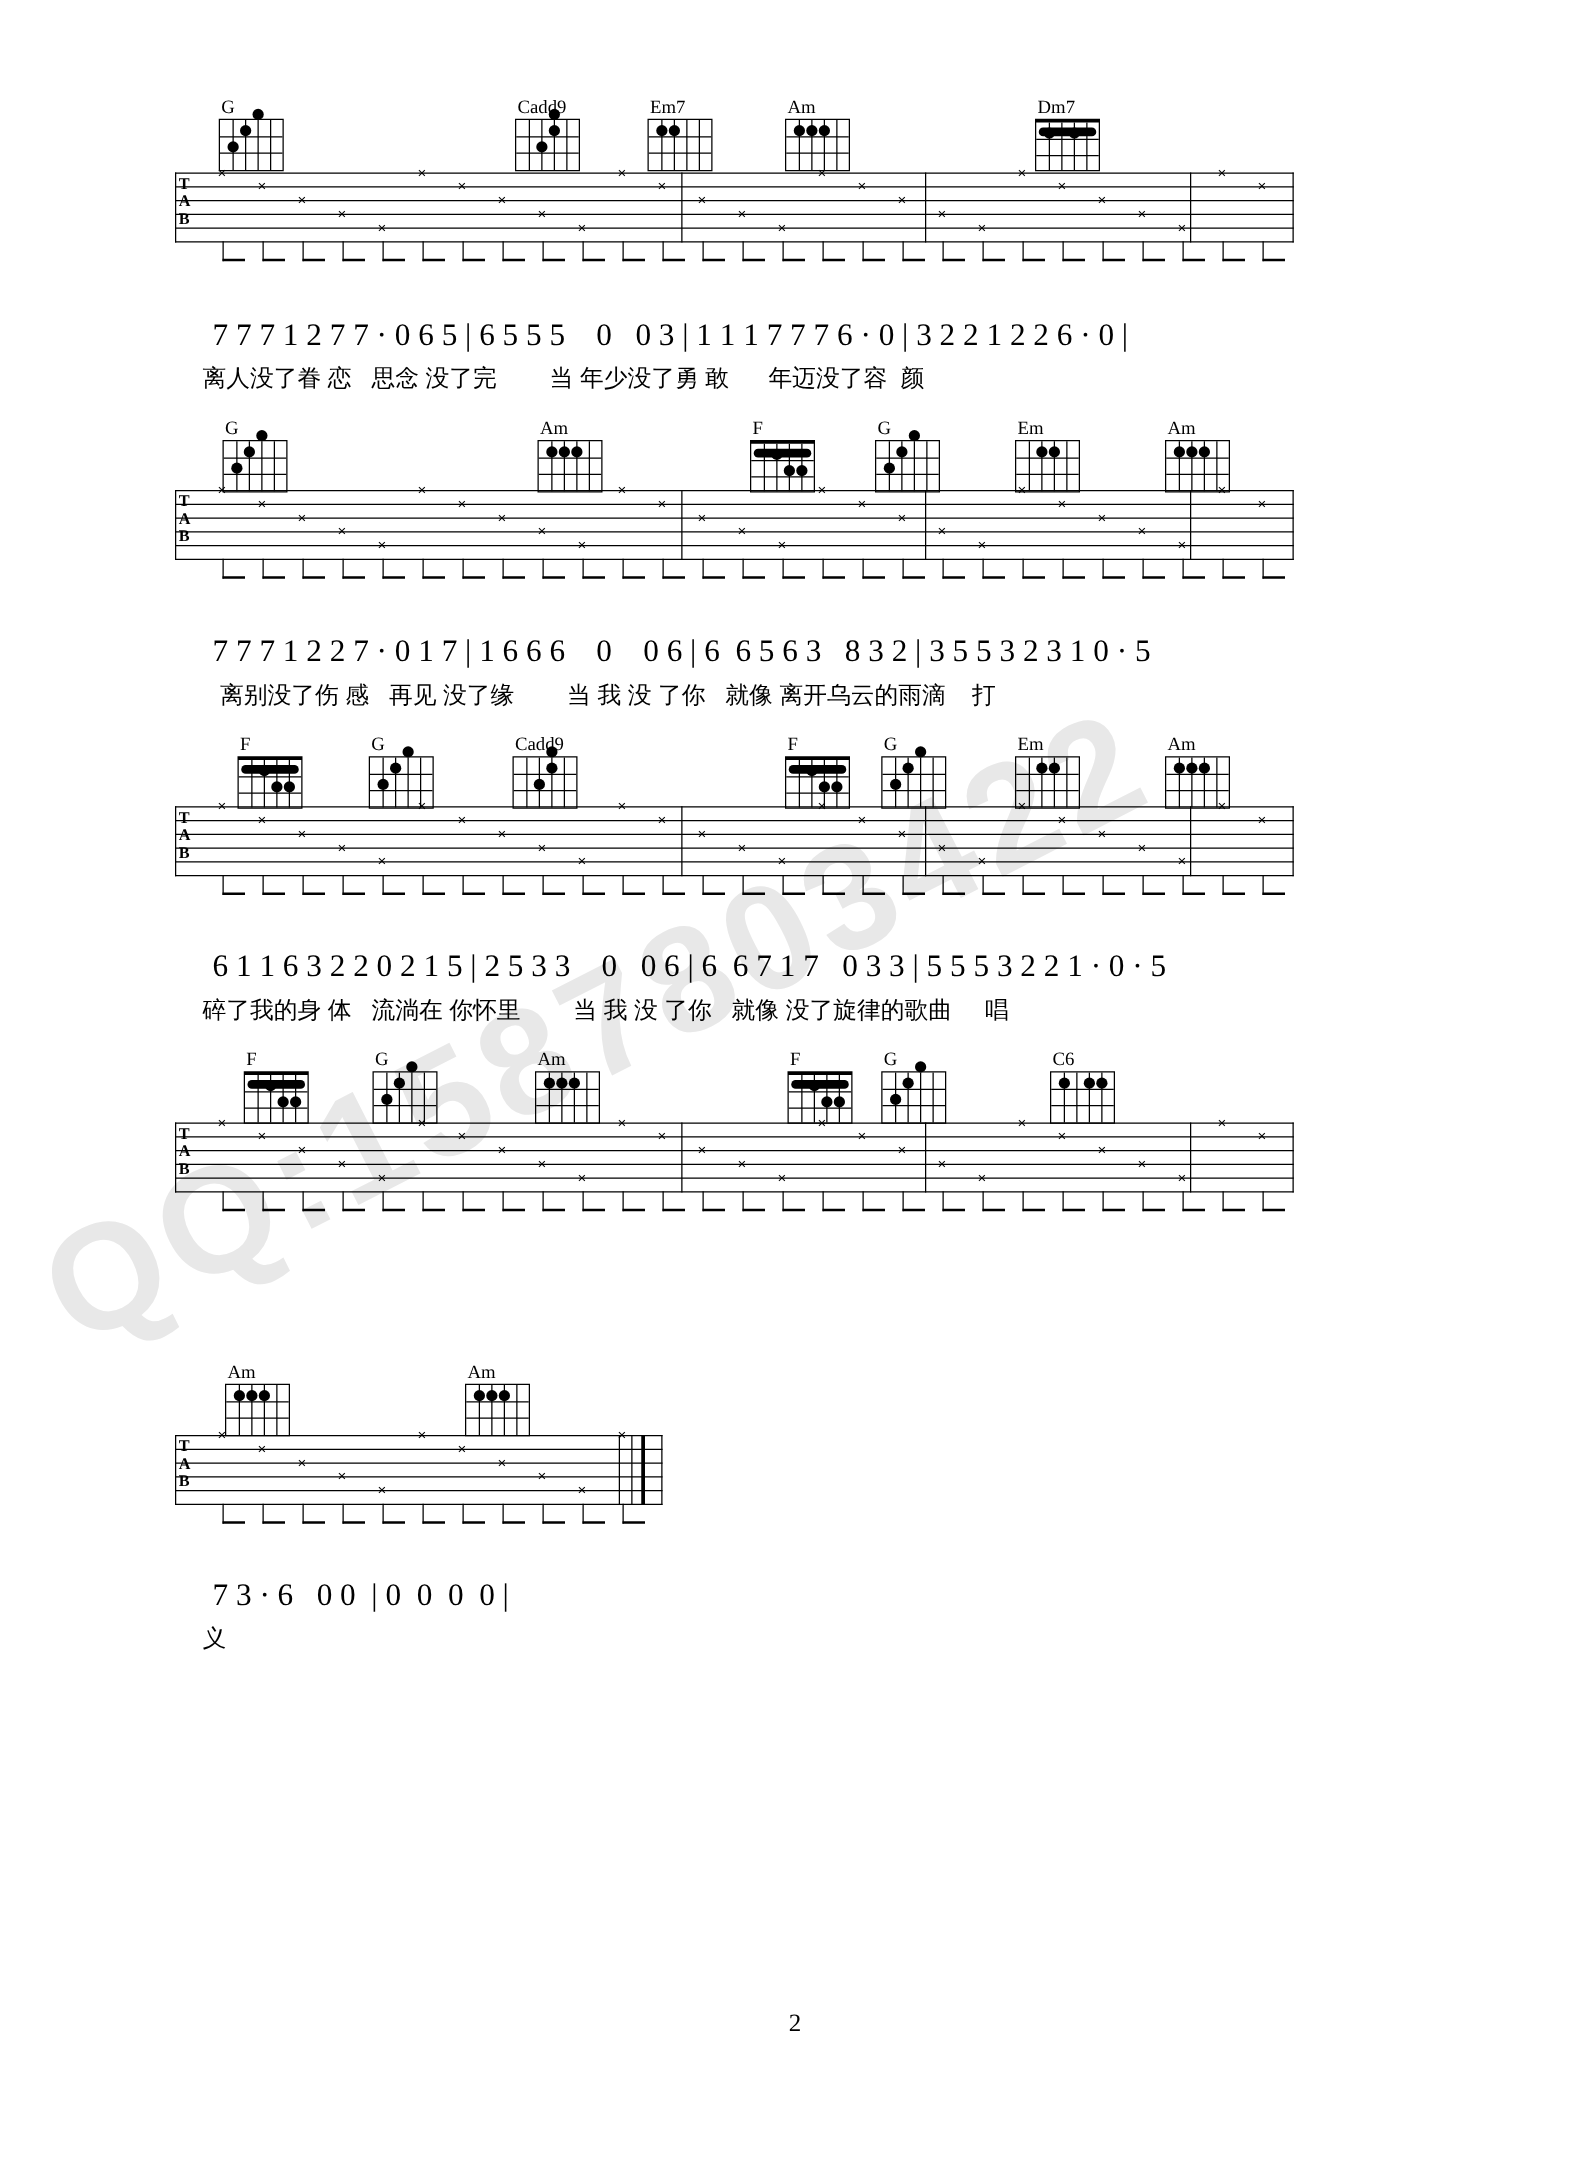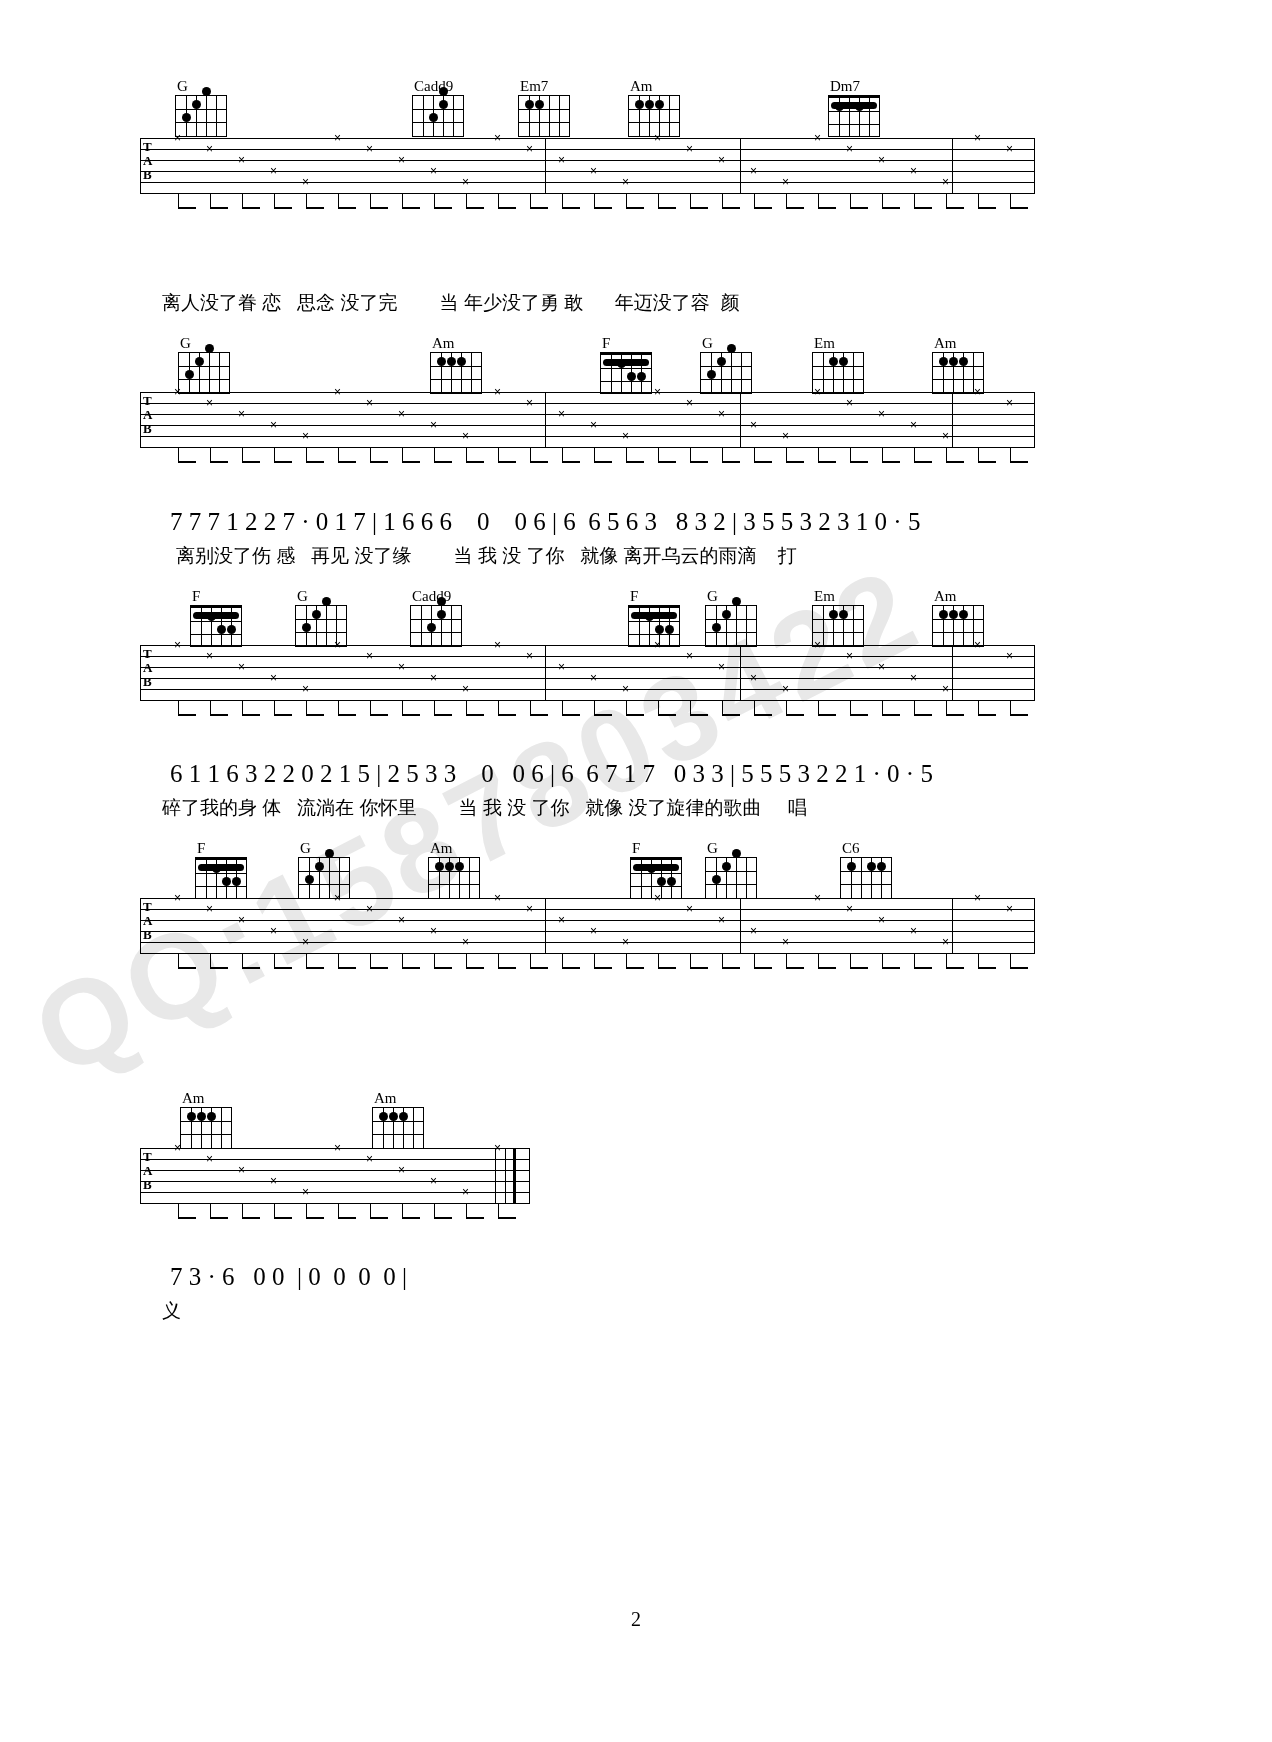--- a/index.html
+++ b/index.html
@@ -203,20 +203,21 @@
         <div class="x" style="left:802px;top:38px;">×</div>
         <div class="stem" style="left:806px;top:55px;height:16px;"></div>
         <div class="beam" style="left:806px;top:69px;width:18px;"></div>
         <div class="x" style="left:834px;top:-6px;">×</div>
         <div class="stem" style="left:838px;top:55px;height:16px;"></div>
         <div class="beam" style="left:838px;top:69px;width:18px;"></div>
         <div class="x" style="left:866px;top:5px;">×</div>
         <div class="stem" style="left:870px;top:55px;height:16px;"></div>
         <div class="beam" style="left:870px;top:69px;width:18px;"></div>
       </div>
+      <div class="numrow" style="left:170px;top:255px;">7 7 7 1 2 7 7 · 0 6 5 | 6 5 5 5    0   0 3 | 1 1 1 7 7 7 6 · 0 | 3 2 2 1 2 2 6 · 0 |</div>
       <div class="lyrrow" style="left:162px;top:290px;">离人没了眷 恋   思念 没了完        当 年少没了勇 敢      年迈没了容  颜</div>
       <div class="chord" style="left:178px;top:335px;">
         <div class="cname">G</div>
         <div class="grid nobar">
           <div class="v" style="left:10px;"></div>
           <div class="v" style="left:20px;"></div>
           <div class="v" style="left:30px;"></div>
           <div class="v" style="left:40px;"></div>
           <div class="h" style="top:13px;"></div>
           <div class="h" style="top:26px;"></div>

